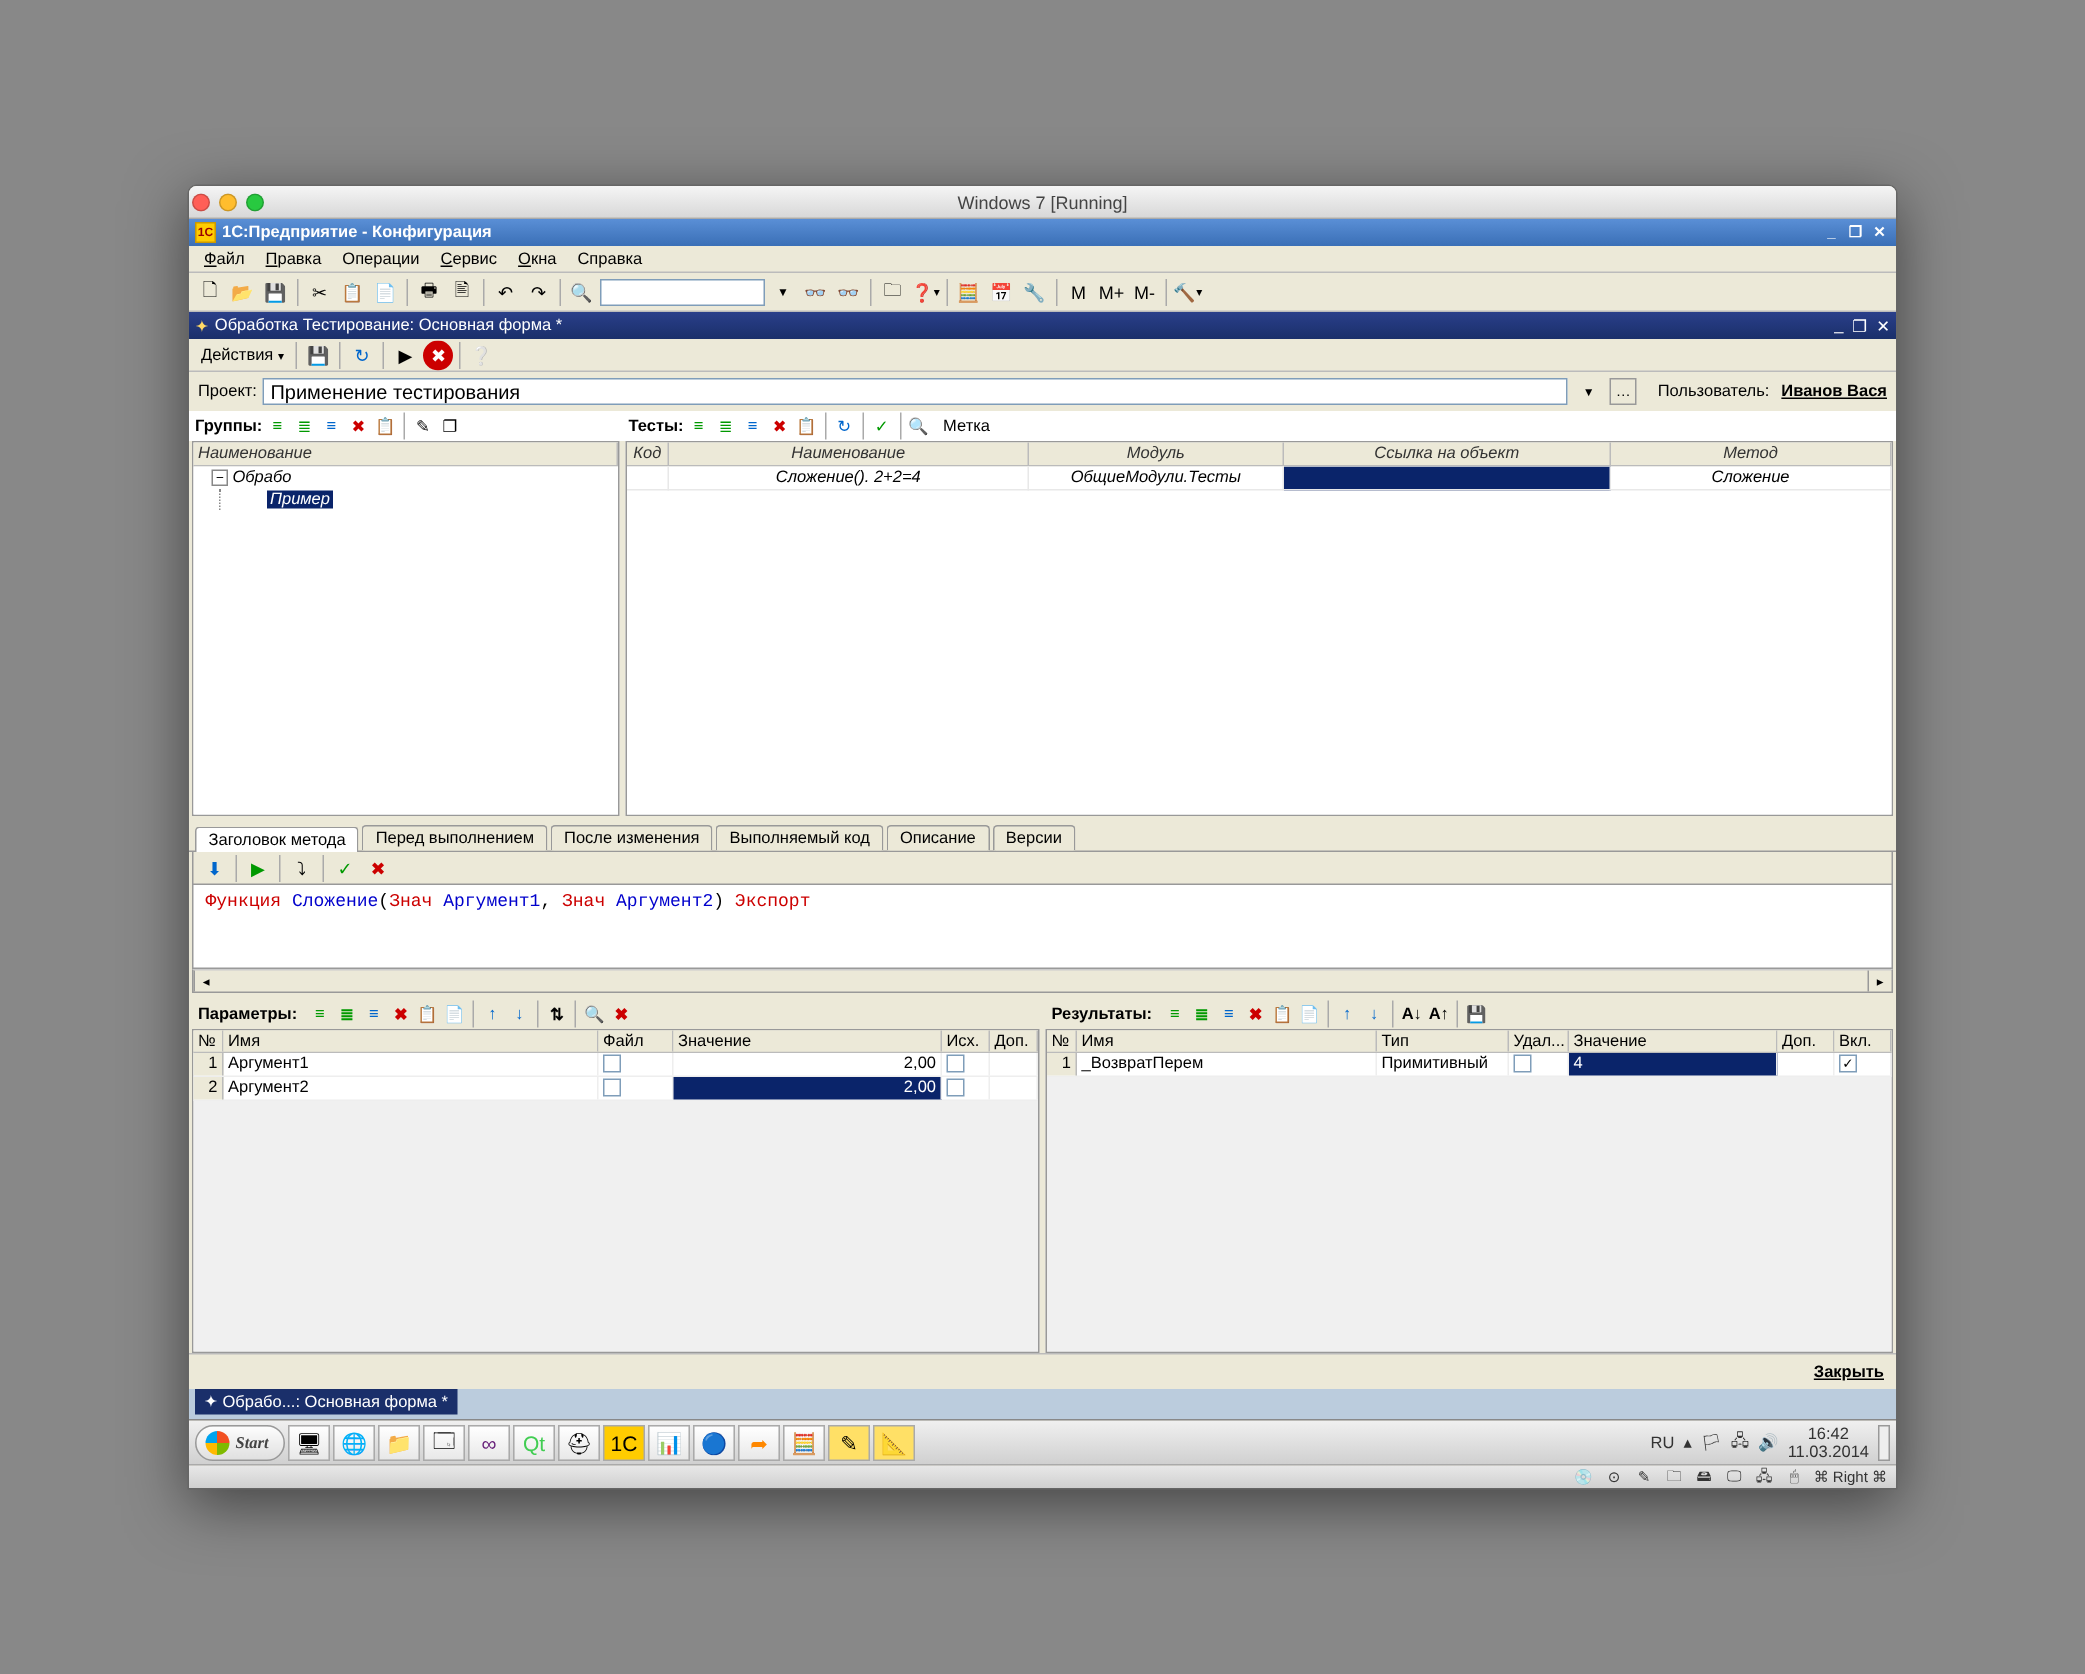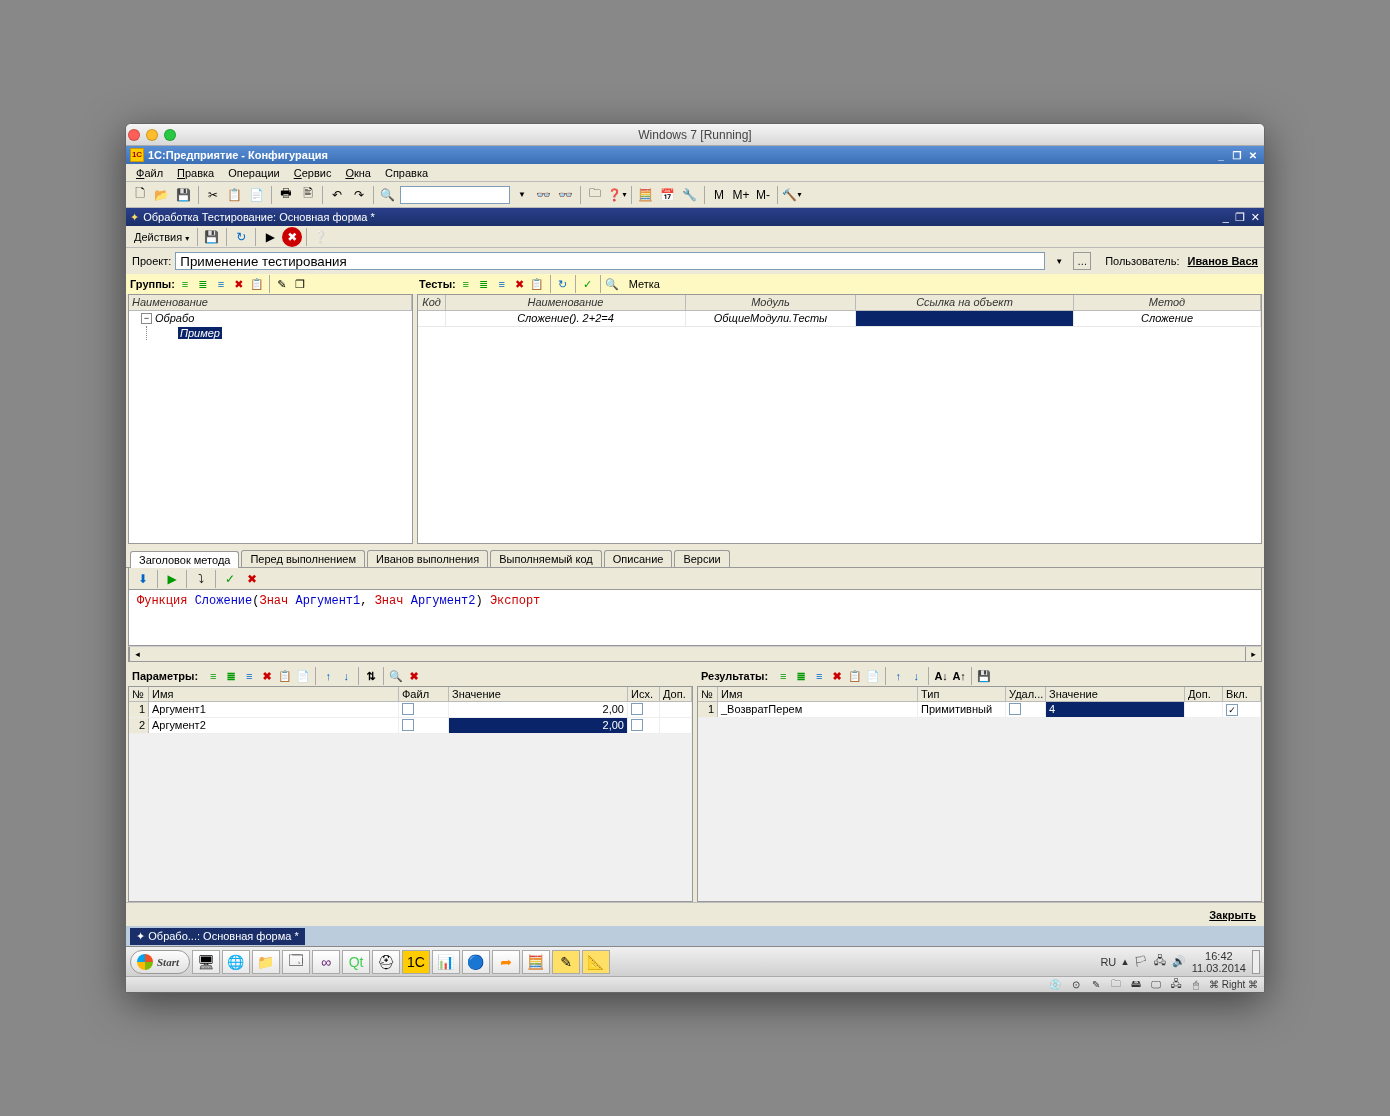--- a/index.html
+++ b/index.html
@@ -67,34 +67,34 @@
 .pgh { display: flex; background: #ece9d8; border-bottom: 1px solid #bbb; }
 .pgc { border-right: 1px solid #bbb; padding: 1px 3px; font-size: 11px; background: #ece9d8; }
 .pgr { display: flex; background: #fff; border-bottom: 1px solid #eee; height: 16px; }
 .pgd { border-right: 1px solid #eee; padding: 1px 3px; font-size: 11px; overflow: hidden; }
 .pgd.num { text-align: right; background: #ece9d8; border-right: 1px solid #bbb; }
 .pgd.val { text-align: right; }
 .pgd.sel-dark { background: #0a246a; color: #fff; }
 .chk { width: 12px; height: 12px; border: 1px solid #7f9db9; background: #fff; display: inline-block; font-size: 9px; line-height: 10px; text-align: center; }
 .close-row { height: 24px; background: #ece9d8; display: flex; align-items: center; justify-content: flex-end; padding: 0 8px; border-top: 1px solid #bbb; }
 .close-row span { text-decoration: underline; font-weight: bold; }
-.doctab-row { height: 20px; background: #bcd; display: flex; align-items: center; padding: 0 4px; }
+.doctab-row { height: 20px; background: #bcd; display: flex; align-items: flex-start; padding: 0 4px; }
 .doctab { background: #1a2f6a; color: #fff; padding: 2px 6px; font-size: 11px; }
 .status-row { height: 18px; background: #ece9d8; display: flex; align-items: center; padding: 0 6px; color: #555; border-top: 1px solid #bbb; }
 .status-row .right { margin-left: auto; display: flex; gap: 8px; }
 .taskbar { height: 30px; background: linear-gradient(#f0f0f0,#d0d0d0); border-top: 1px solid #888; display: flex; align-items: center; padding: 0 4px; gap: 2px; }
 .start-btn { height: 24px; padding: 0 10px 0 6px; background: linear-gradient(#fdfdfd,#e0e0e0); border: 1px solid #999; border-radius: 12px; display: flex; align-items: center; gap: 4px; font-family: "Segoe UI", Tahoma; font-style: italic; font-weight: bold; color: #444; }
 .start-orb { width: 16px; height: 16px; border-radius: 50%; background: conic-gradient(#f25022 0 90deg,#7fba00 90deg 180deg,#ffb900 180deg 270deg,#00a4ef 270deg 360deg); }
 .task-ico { width: 28px; height: 24px; border: 1px solid #aaa; background: linear-gradient(#fff,#e8e8e8); display: flex; align-items: center; justify-content: center; font-size: 14px; }
 .tray { margin-left: auto; display: flex; align-items: center; gap: 6px; font-size: 11px; color: #333; }
 .tray .time { text-align: center; line-height: 12px; }
 .mac-menubar { height: 16px; background: linear-gradient(#e8e8e8,#d0d0d0); display: flex; align-items: center; justify-content: flex-end; padding: 0 6px; gap: 6px; font-size: 10px; color: #333; border-top: 1px solid #aaa; }
 .mac-menubar .mi { width: 14px; height: 12px; display: inline-flex; align-items: center; justify-content: center; }
 .c-green { color: #090; } .c-red { color: #c00; } .c-blue { color: #06c; }
-.container-ece { background: #fef9c3; }
+.container-ece { background: #ffffff; }
 </style>
 </head>
 <body>
 
 <div class="mac-window">
   <div class="mac-titlebar">
     <div class="mac-buttons">
       <div class="mac-btn mac-close"></div>
       <div class="mac-btn mac-min"></div>
       <div class="mac-btn mac-max"></div>
@@ -252,21 +252,21 @@
             <div class="test-cell sel-dark" style="width:218px"></div>
             <div class="test-cell" style="flex:1">Сложение</div>
           </div>
         </div>
       </div>
     </div>
 
     <div class="tabs">
       <div class="tab active">Заголовок метода</div>
       <div class="tab">Перед выполнением</div>
-      <div class="tab">Иванов выполнения</div>
+      <div class="tab">После изменения</div>
       <div class="tab">Выполняемый код</div>
       <div class="tab">Описание</div>
       <div class="tab">Версии</div>
     </div>
     <div class="code-toolbar">
       <span class="tbtn c-blue">⬇</span>
       <span class="tsep"></span>
       <span class="tbtn c-green">▶</span>
       <span class="tsep"></span>
       <span class="tbtn">⤵</span>

